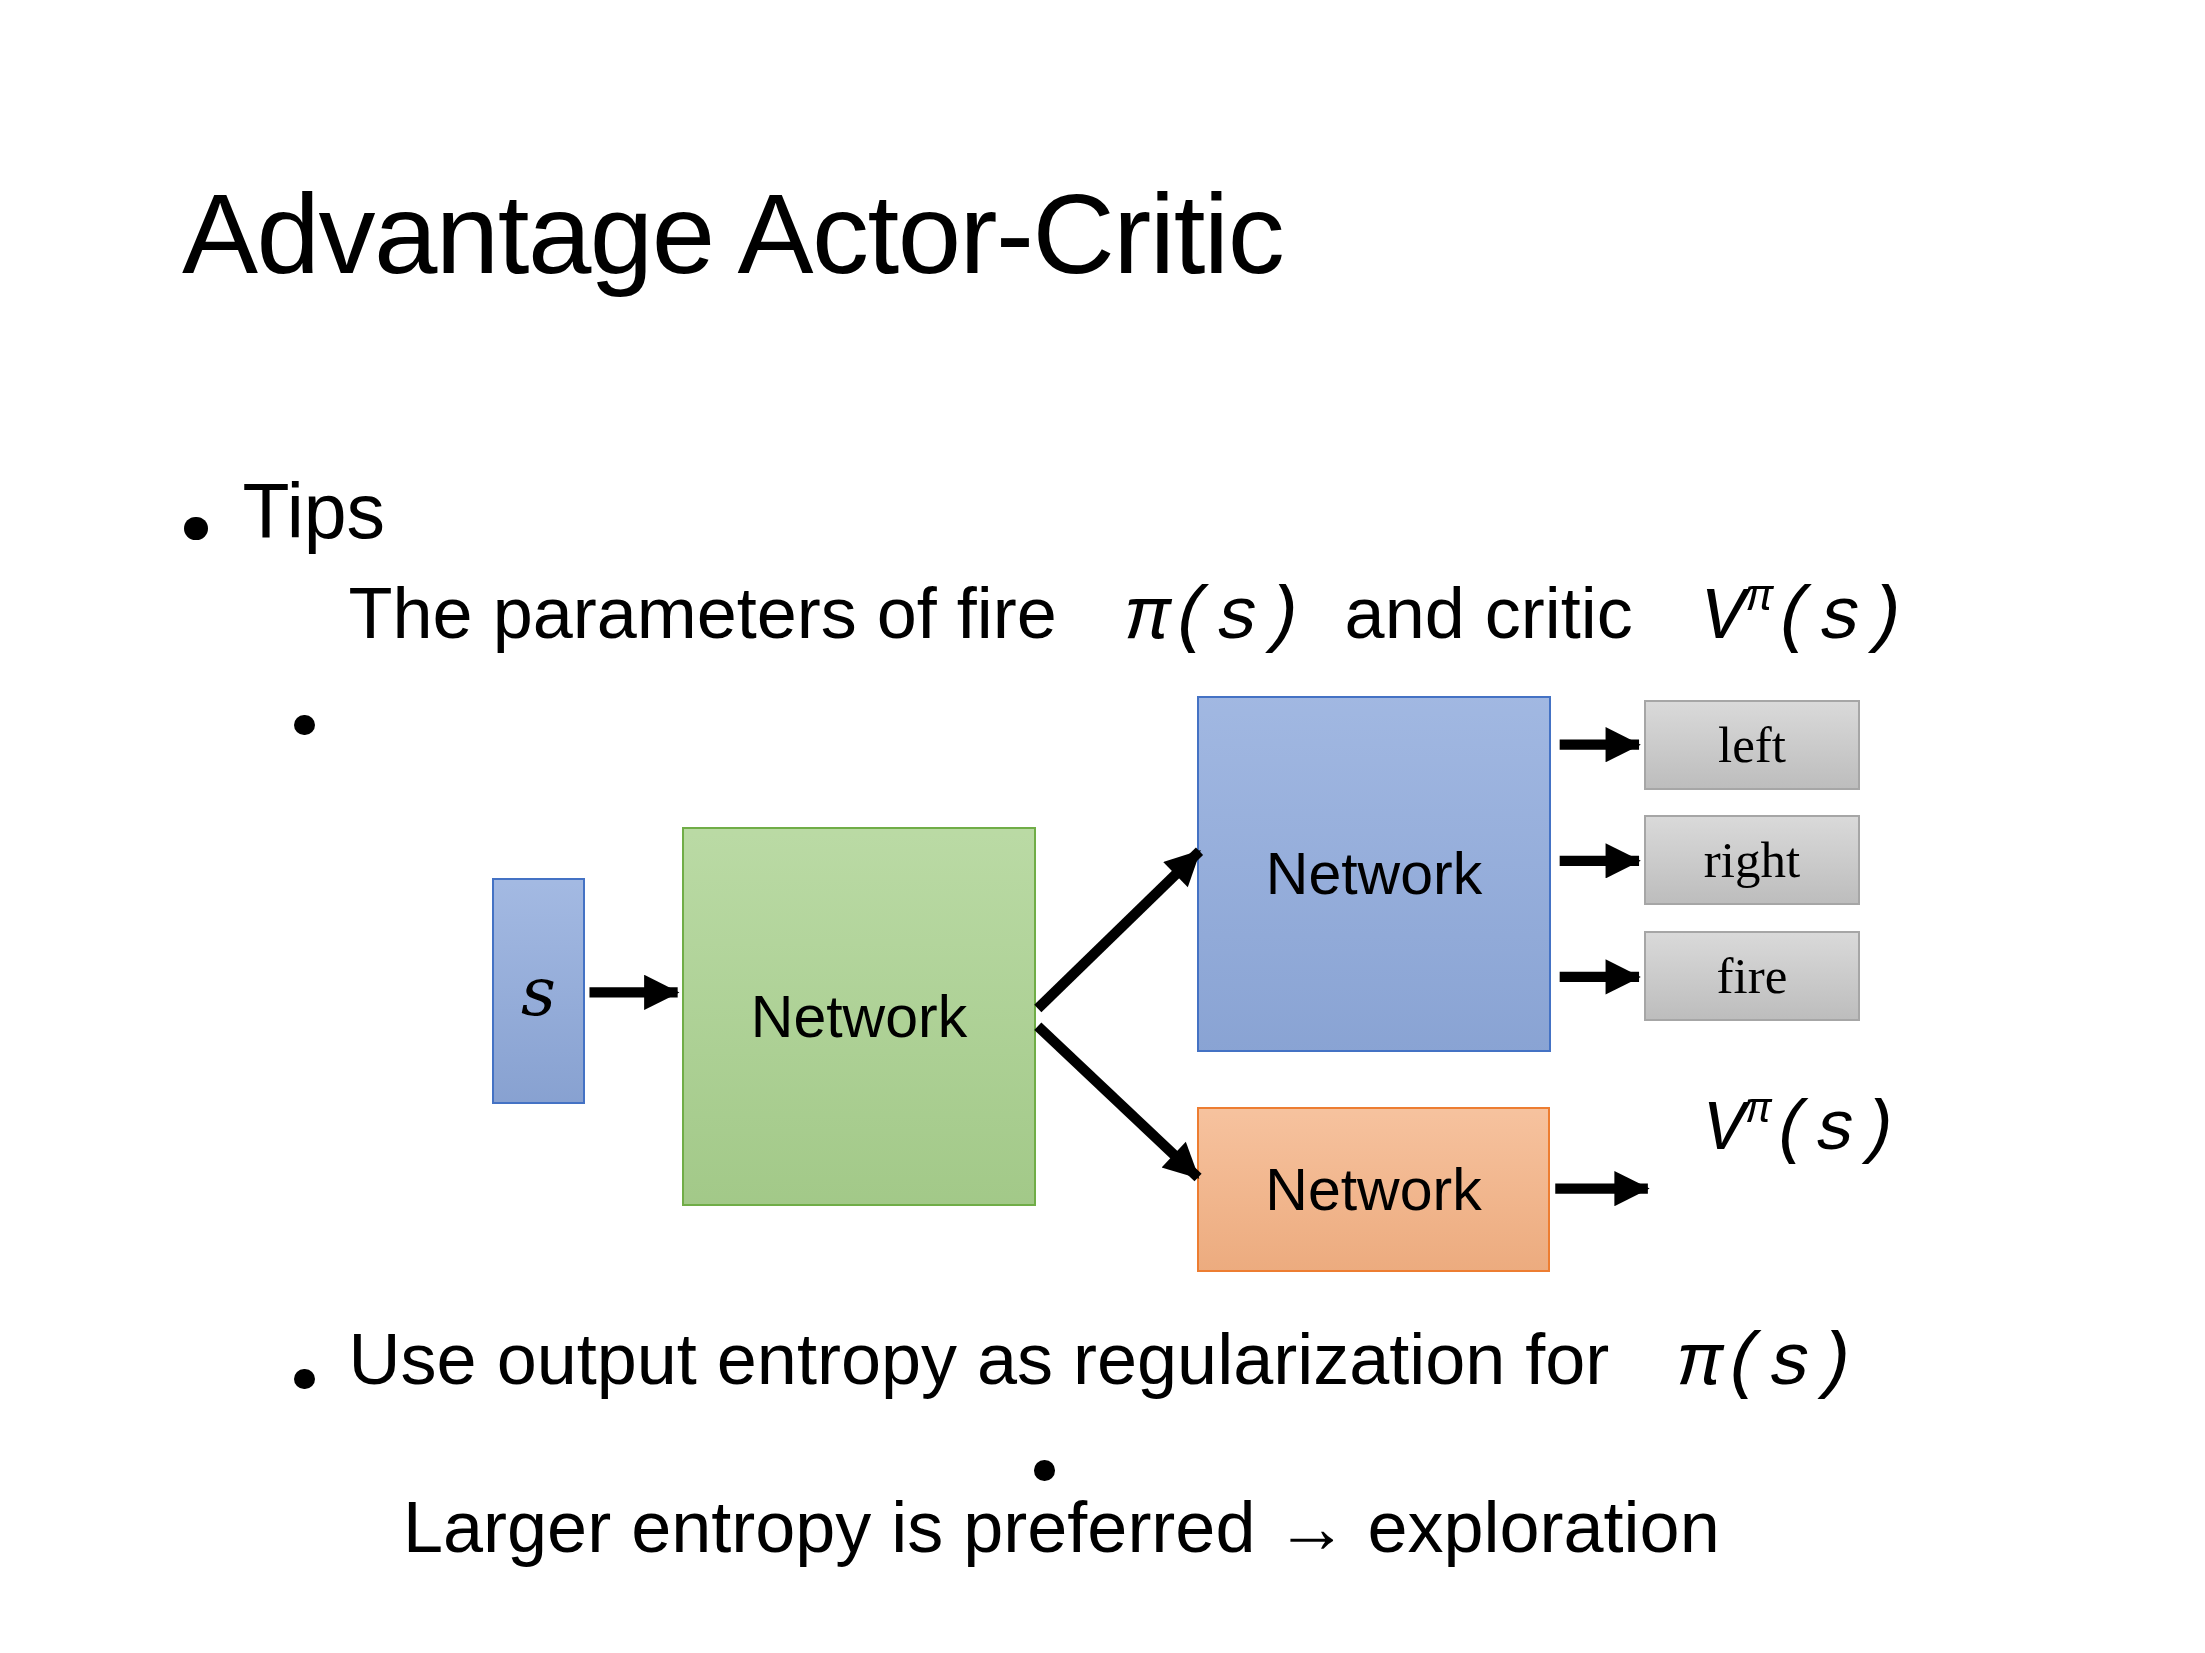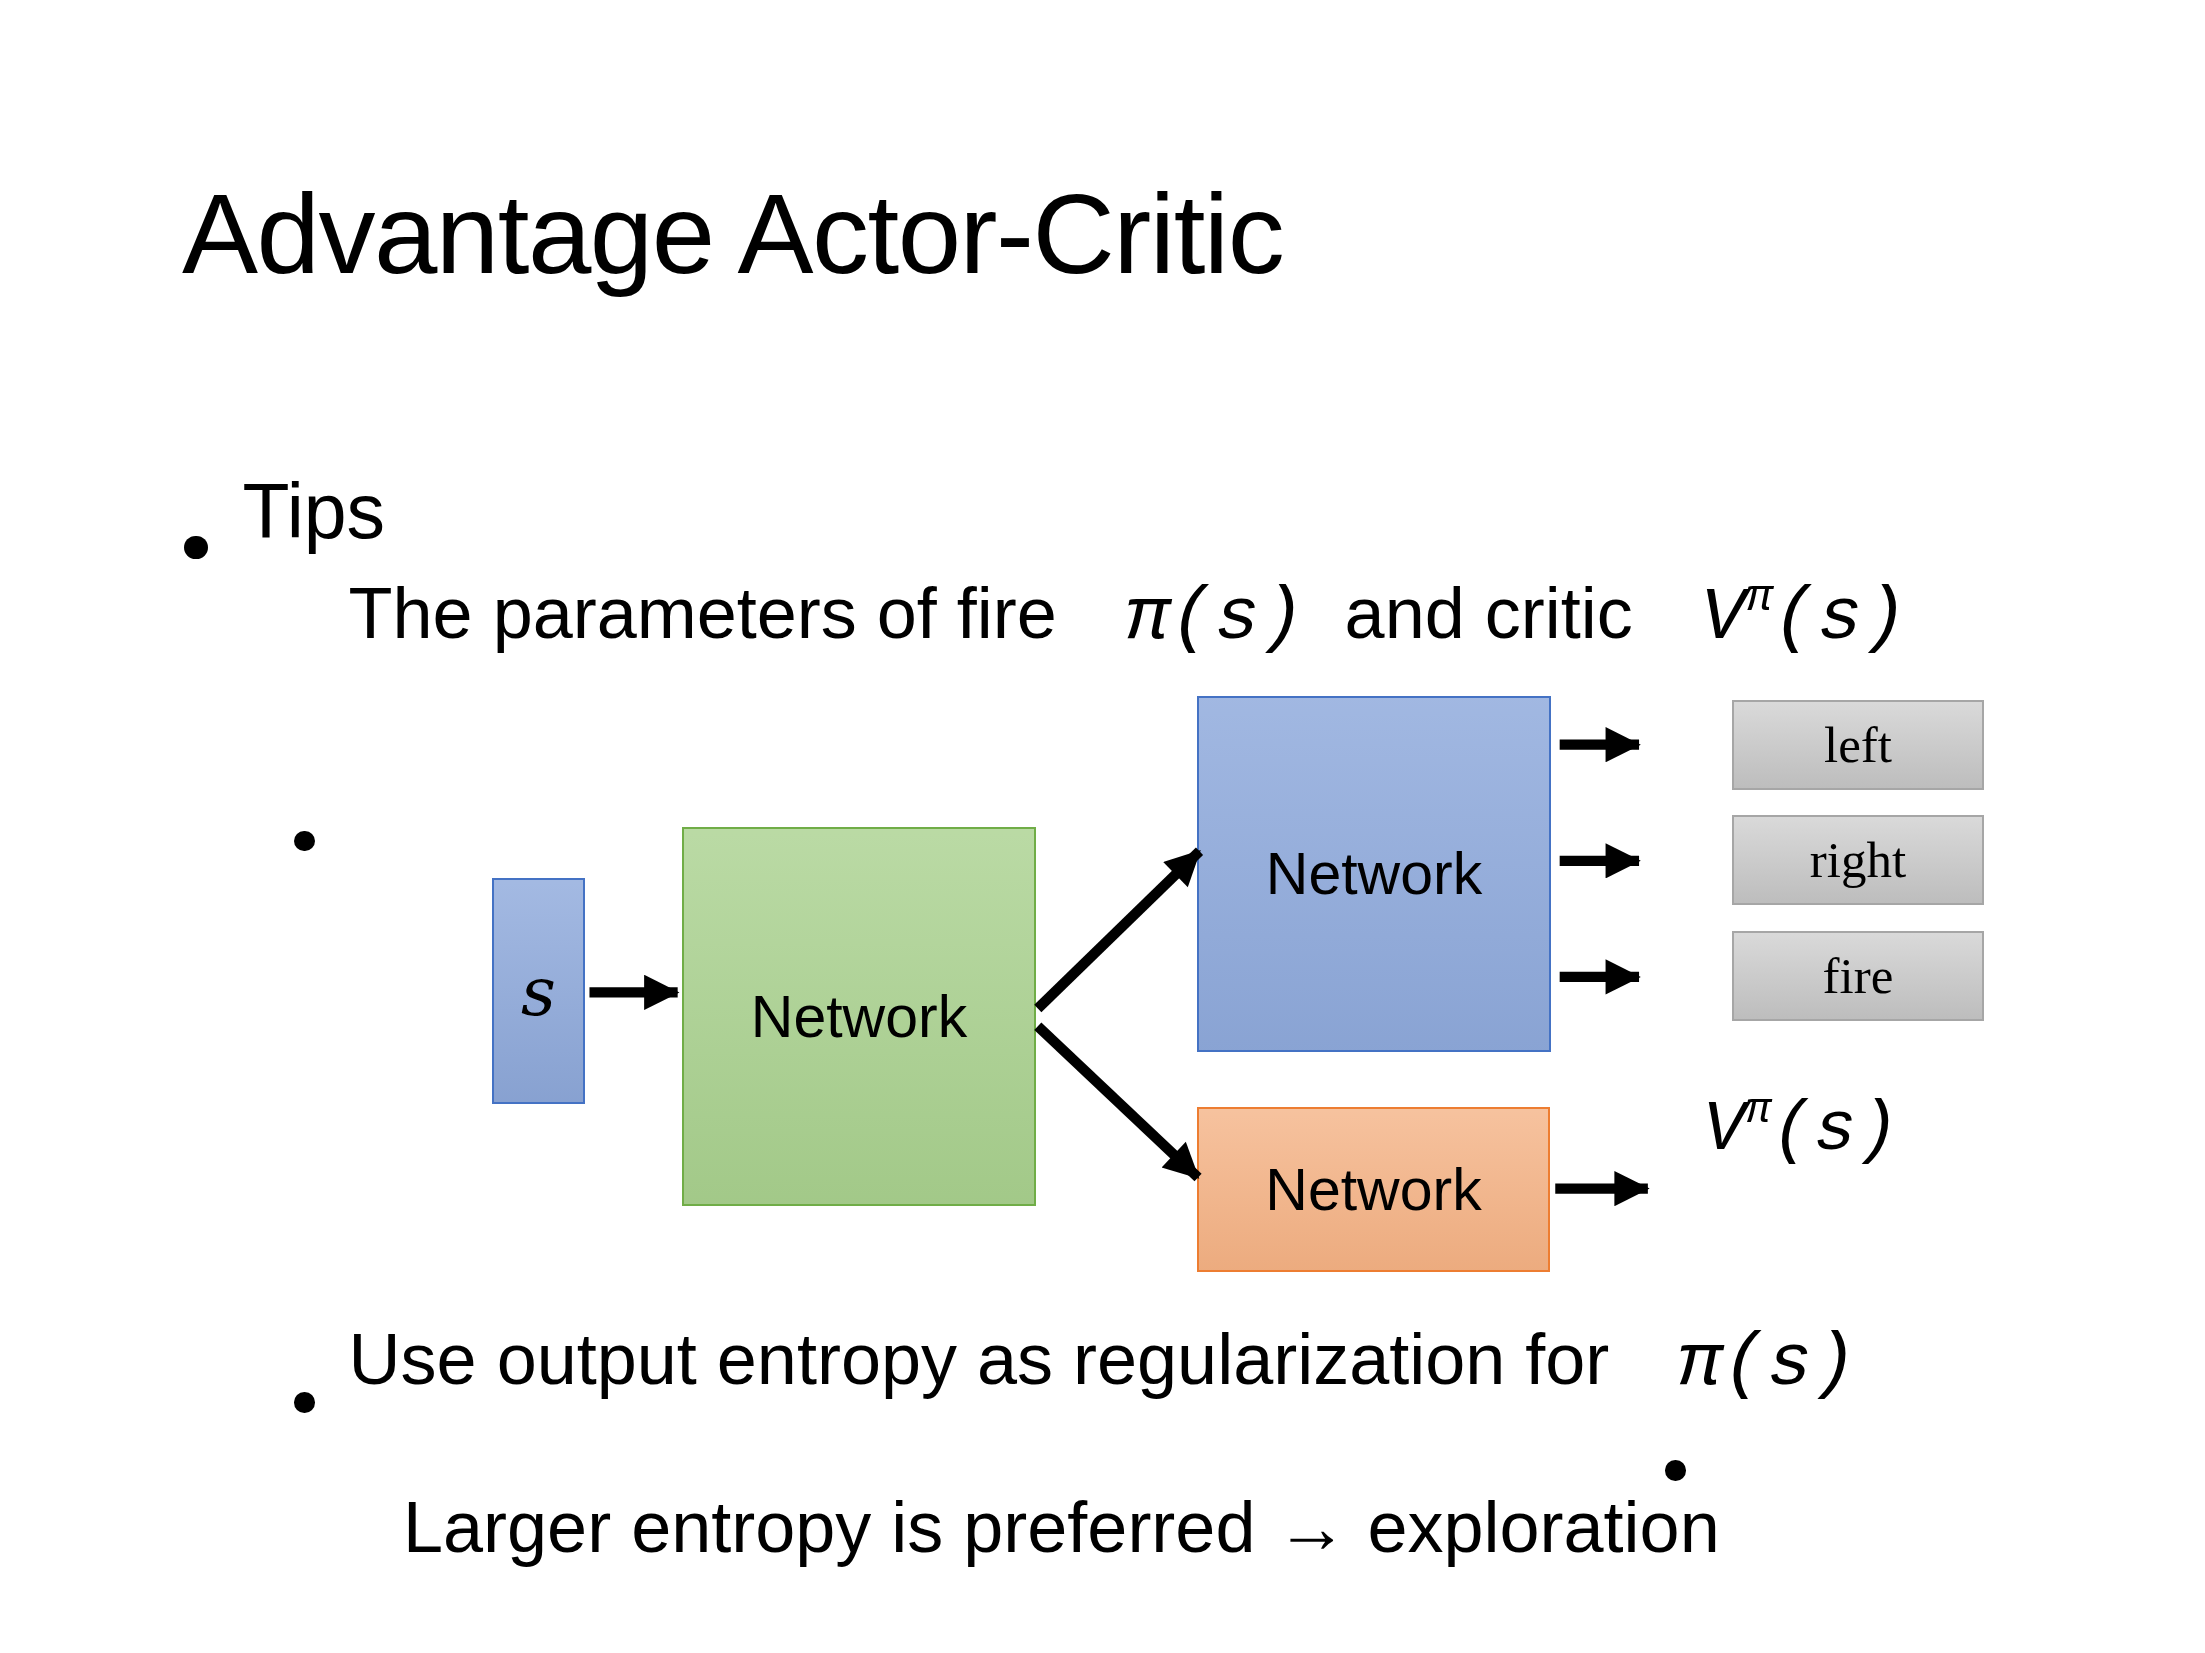--- a/index.html
+++ b/index.html
@@ -10,21 +10,21 @@
     font-family:"Liberation Sans",sans-serif;
     color:#000000;
     overflow:hidden;
     padding-left:32px;
   }
   .title{
     position:absolute;left:182px;top:168px;
     font-size:114px;letter-spacing:-1.5px;line-height:1.15;
     color:#000;
   }
-  .row{position:absolute;display:flex;align-items:flex-end;white-space:pre;}
+  .row{position:absolute;display:flex;align-items:center;white-space:pre;}
   .dot{
     flex:0 0 auto;background:#000;border-radius:50%;
   }
   .dot.l1{width:23.5px;height:23.5px;margin-top:35px;margin-right:35px;}
   .dot.l2{width:20.6px;height:20.6px;margin-top:32px;margin-right:34px;}
   .lvl1{font-size:77px;line-height:1.25;}
   .lvl2{font-size:72px;line-height:1.28;}
   .math{
     font-family:Liberation Mono, monospace;font-style:italic;font-size:1.04em;margin-left:48px;
   }
@@ -51,21 +51,21 @@
     left:1197px;top:696px;width:354px;height:356px;
     background:linear-gradient(180deg,rgba(255,255,255,.16),rgba(0,0,0,.04)),var(--blue_fill);
     border:2.9px solid var(--blue_border);
   }
   .critic-box{
     left:1197px;top:1107px;width:353px;height:165px;
     background:linear-gradient(180deg,rgba(255,255,255,.22),rgba(0,0,0,.03)),var(--orange_fill);
     border:2.9px solid var(--orange_border);
   }
   .action-box{
-    left:1732px;width:252px;height:90px;
+    left:1644px;width:216px;height:90px;
     background:linear-gradient(180deg,rgba(255,255,255,.30),rgba(0,0,0,.06)),var(--gray_fill);
     border:2.2px solid var(--gray_border);
   }
   .action-box .label{font-family:"Liberation Serif",serif;font-size:51px;}
   .action-left{top:700px;}
   .action-right{top:815px;}
   .action-fire{top:931px;}
   .value-label{
     position:absolute;left:1655px;top:1084px;
     font-size:71px;line-height:1.3;

